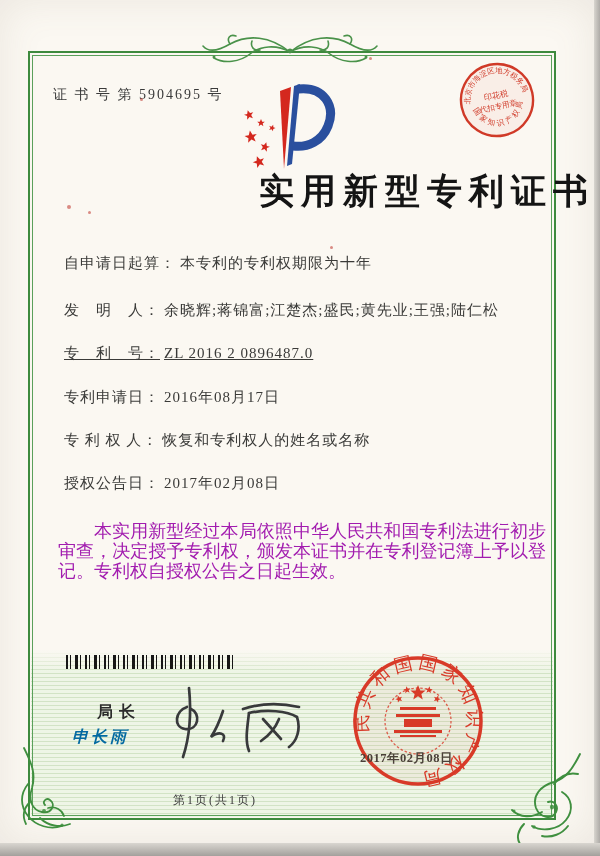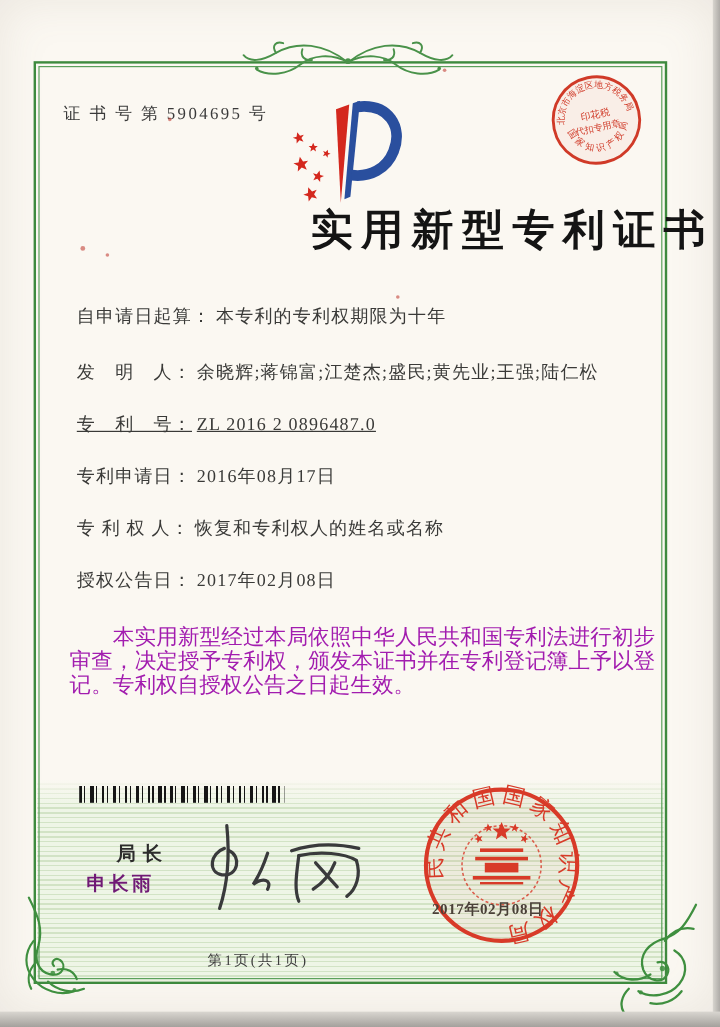--- a/index.html
+++ b/index.html
@@ -19,21 +19,21 @@
   .cert-no{left:53px;top:86px;font-size:14px;letter-spacing:2px;color:#3a3a3a;text-align:right;}
   .title{left:0;top:168px;width:100%;text-align:right;font-size:35px;font-weight:bold;letter-spacing:7px;color:#141414;}
   .field{left:64px;font-size:15px;color:#3a3a38;white-space:nowrap;}
   .field .lab{letter-spacing:1px;}
   .field .val{margin-left:4px;letter-spacing:1px;}
   .paras{left:58px;top:522px;width:488px;font-size:18px;line-height:19.8px;text-align:justify;color:#a21caf;}
   .paras p{margin:0;text-indent:2em;}
   .barcode{left:66px;top:655px;width:171px;height:14px;
     background:repeating-linear-gradient(to right,#161616 0 2px,transparent 2px 4px,#161616 4px 5px,transparent 5px 9px,#161616 9px 12px,transparent 12px 14px,#161616 14px 15px,transparent 15px 19px);}
   .chief-title{left:72px;top:702px;font-size:16px;font-weight:600;letter-spacing:6px;color:#2c2c2c;margin-left:25px;}
-  .chief-name{left:72px;top:727px;font-size:16px;font-weight:600;letter-spacing:3px;color:#701a75;}
+  .chief-name{left:72px;top:727px;font-size:16px;font-weight:600;letter-spacing:3px;color:#0369a1;font-style:italic;}
   .datestamp{left:360px;top:750px;font-size:12.5px;font-weight:bold;letter-spacing:.5px;color:#4a4038;z-index:6;}
   .footer{left:173px;top:792px;width:200px;text-align:left;font-size:12px;letter-spacing:2px;color:#3d3d3d;}
   .speck{border-radius:50%;background:rgba(190,50,40,.55);}
   svg{display:block;}
   .sealtext{fill:#d03a28;}
 </style>
 </head>
 <body>
 
 <div class="scan">

